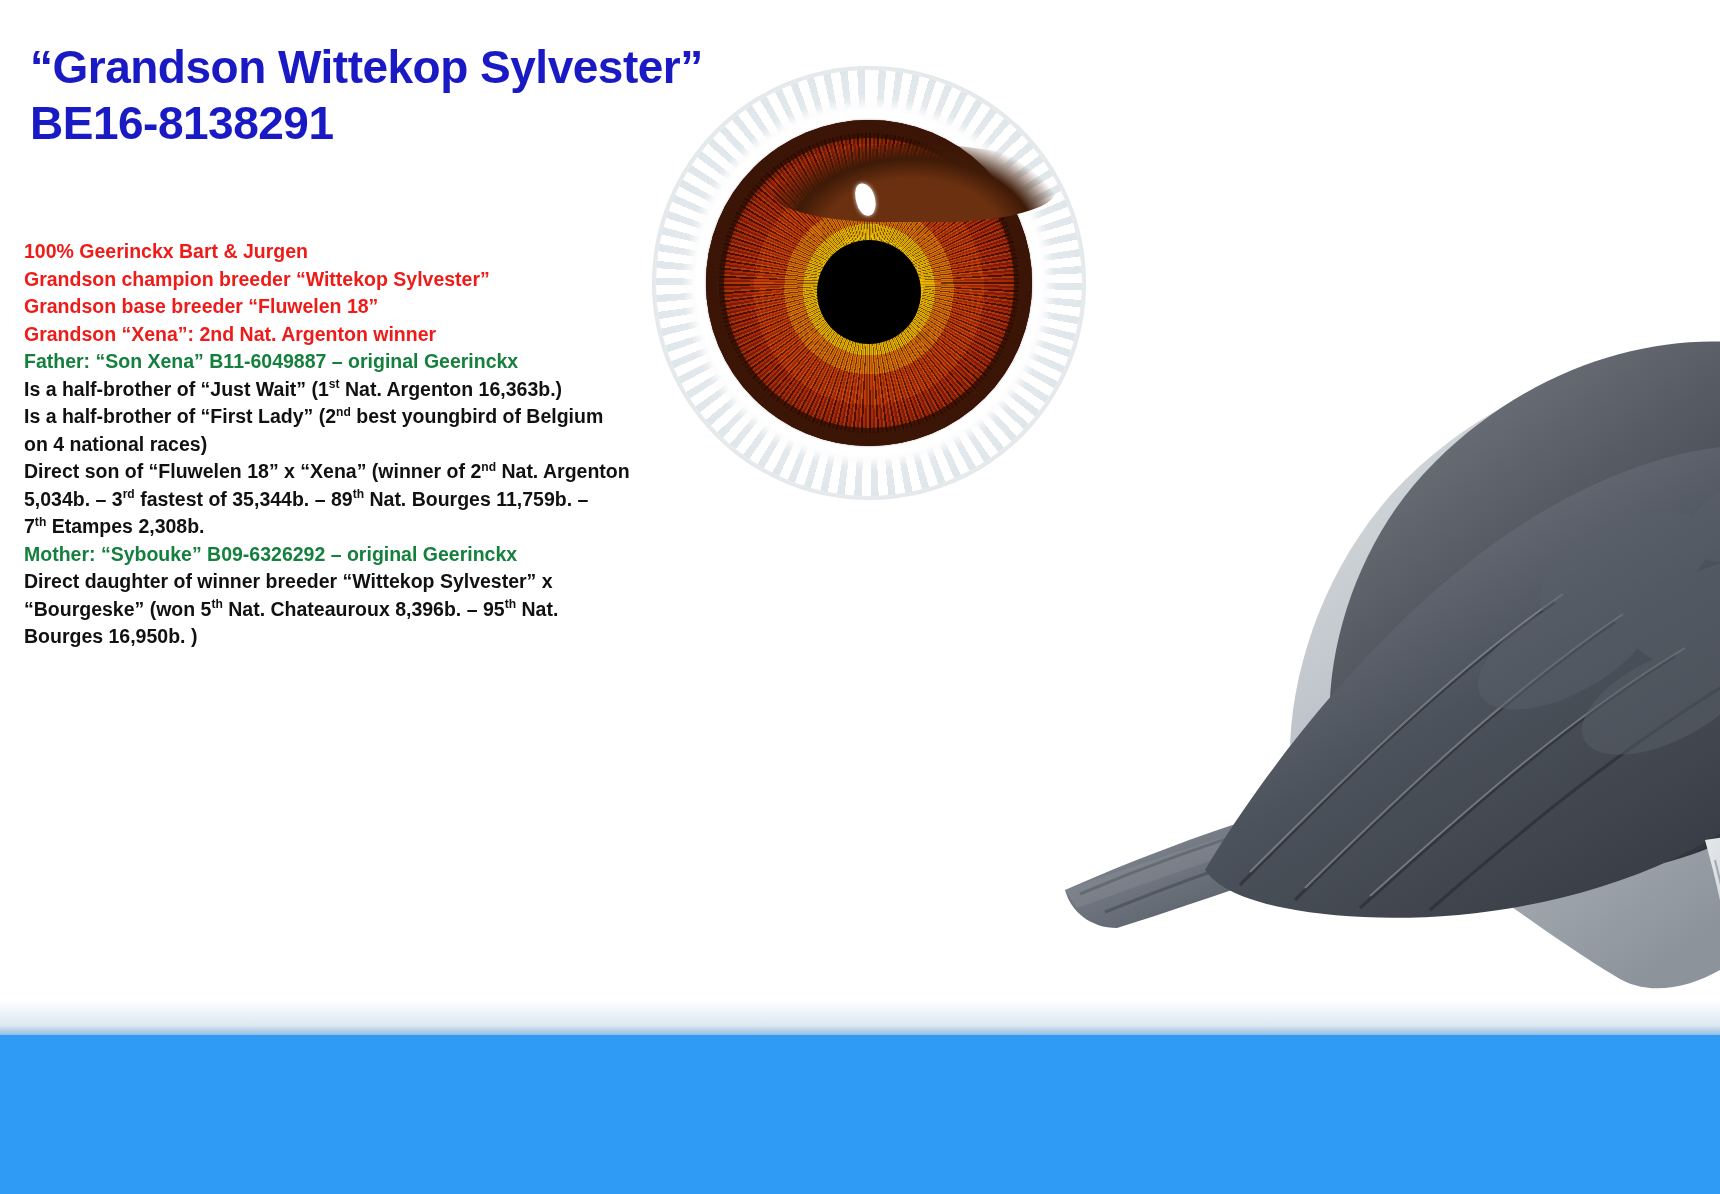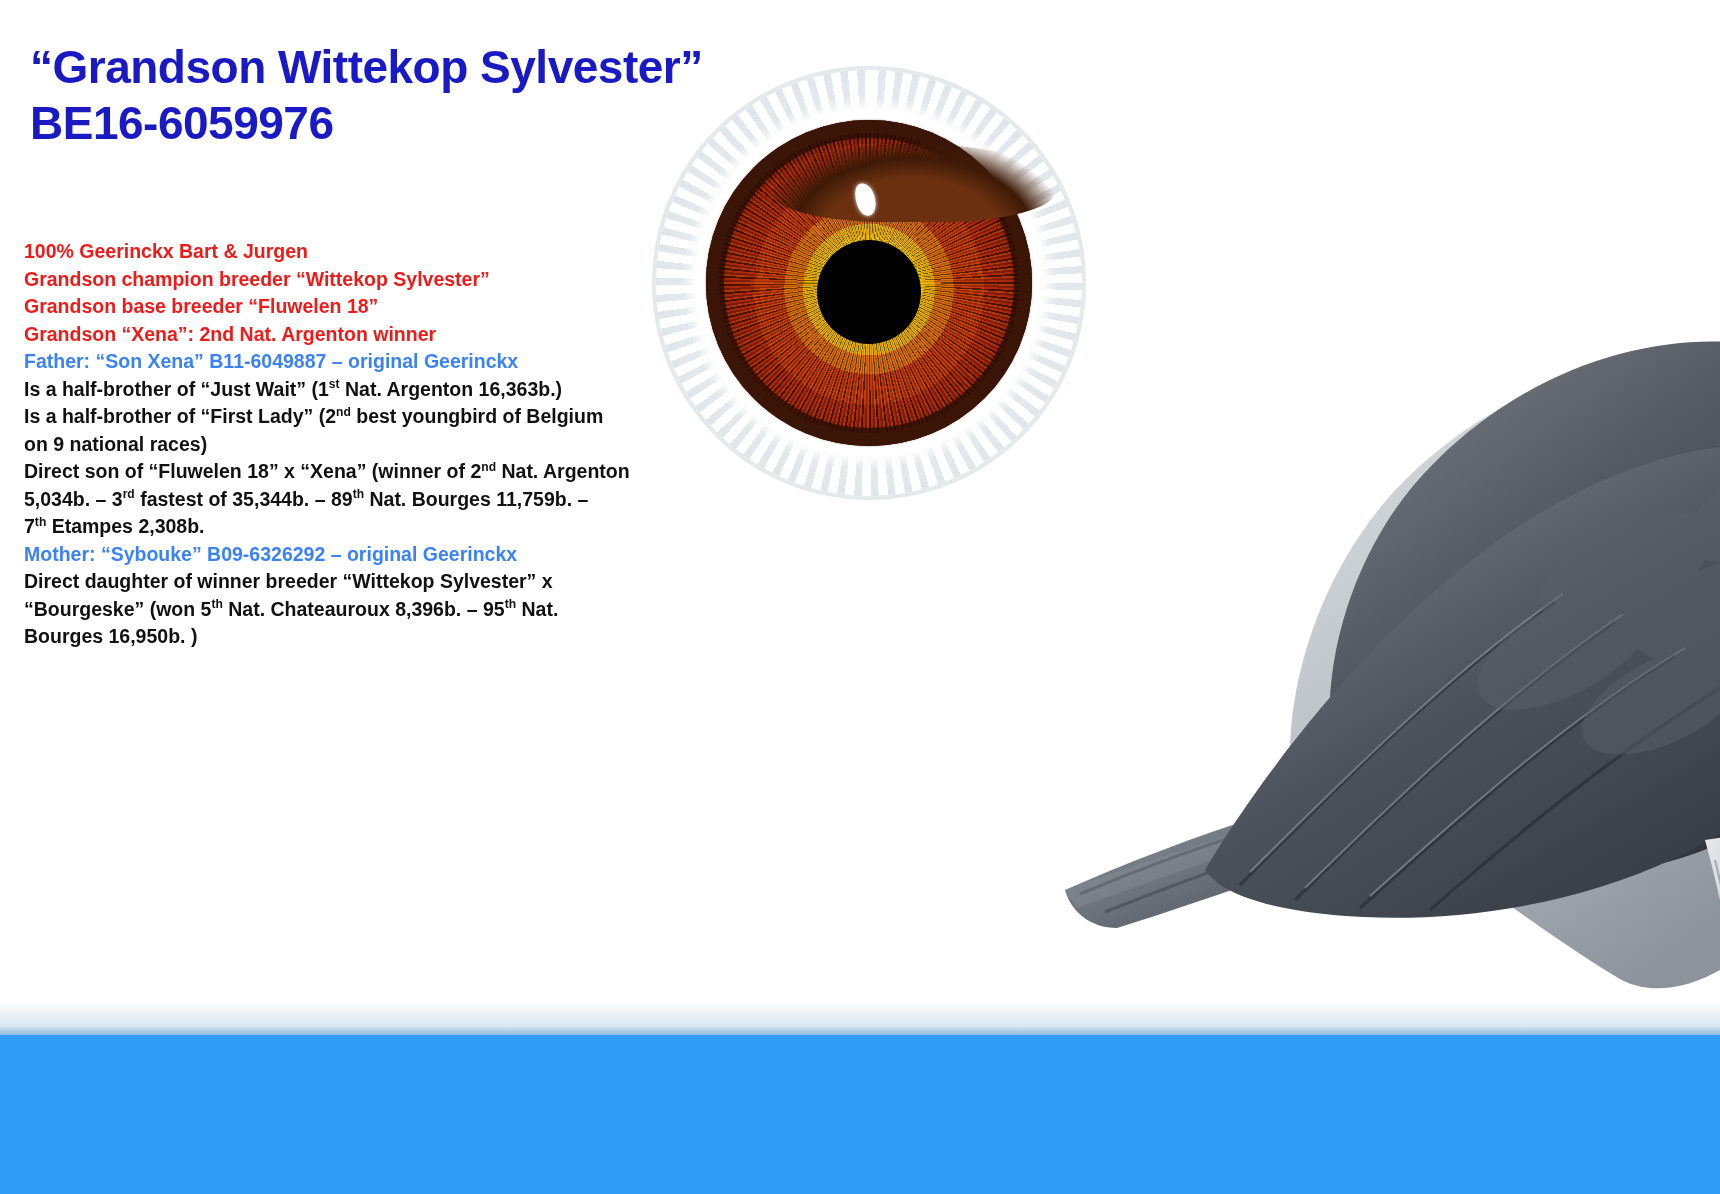--- a/index.html
+++ b/index.html
@@ -28,21 +28,21 @@
   
   #ped-block{position:absolute;left:24px;top:238px;width:660px;}
   .ped-line{
     font-size:19.5px;
     font-weight:bold;
     line-height:27.5px;
     color:#111;
     white-space:nowrap;
   }
   .ped-line.red{color:#ee1b18;}
-  .ped-line.blue{color:#3b82f6;}
+  .ped-line.blue{color:#15803d;}
   .ped-line sup{font-size:0.62em;vertical-align:super;line-height:0;margin-top:20px;}
 
   
   #eye-photo{
     position:absolute;left:652px;top:66px;width:434px;height:434px;
   }
   .eye-sclera{
     position:absolute;inset:0;border-radius:50%;
     background:
       radial-gradient(circle at 50% 50%, rgba(255,255,255,0) 56%, #fdfdfd 57%, #f2f4f5 70%, #e6eaec 80%, #ffffff 92%, rgba(255,255,255,0) 100%);
@@ -116,32 +116,32 @@
     background:linear-gradient(to bottom, rgba(255,255,255,0) 0%, rgba(214,228,238,.85) 72%, rgba(140,186,224,.95) 100%);
   }
 </style>
 </head>
 <body>
 
 <div id="page">
 
   <div id="title-block">
     <div class="title-line">“Grandson Wittekop Sylvester”</div>
-    <div class="title-line">BE16-6059976</div>
+    <div class="title-line">BE16-8138291</div>
   </div>
 
   <div id="ped-block">
       <div class="ped-line red">100% Geerinckx Bart &amp; Jurgen</div>
       <div class="ped-line red">Grandson champion breeder “Wittekop Sylvester”</div>
       <div class="ped-line red">Grandson base breeder “Fluwelen 18”</div>
       <div class="ped-line red">Grandson “Xena”: 2nd Nat. Argenton winner</div>
       <div class="ped-line blue">Father: “Son Xena” B11-6049887 – original Geerinckx</div>
       <div class="ped-line ">Is a half-brother of “Just Wait” (1<sup>st</sup> Nat. Argenton 16,363b.)</div>
       <div class="ped-line ">Is a half-brother of “First Lady” (2<sup>nd</sup> best youngbird of Belgium</div>
-      <div class="ped-line ">on 9 national races)</div>
+      <div class="ped-line ">on 4 national races)</div>
       <div class="ped-line ">Direct son of “Fluwelen 18” x “Xena” (winner of 2<sup>nd</sup> Nat. Argenton</div>
       <div class="ped-line ">5,034b. – 3<sup>rd</sup> fastest of 35,344b. – 89<sup>th</sup> Nat. Bourges 11,759b. –</div>
       <div class="ped-line ">7<sup>th</sup> Etampes 2,308b.</div>
       <div class="ped-line blue">Mother: “Sybouke” B09-6326292 – original Geerinckx</div>
       <div class="ped-line ">Direct daughter of winner breeder “Wittekop Sylvester” x</div>
       <div class="ped-line ">“Bourgeske” (won 5<sup>th</sup> Nat. Chateauroux 8,396b. – 95<sup>th</sup> Nat.</div>
       <div class="ped-line ">Bourges 16,950b. )</div>
     </div>
 
   <div id="eye-photo">

